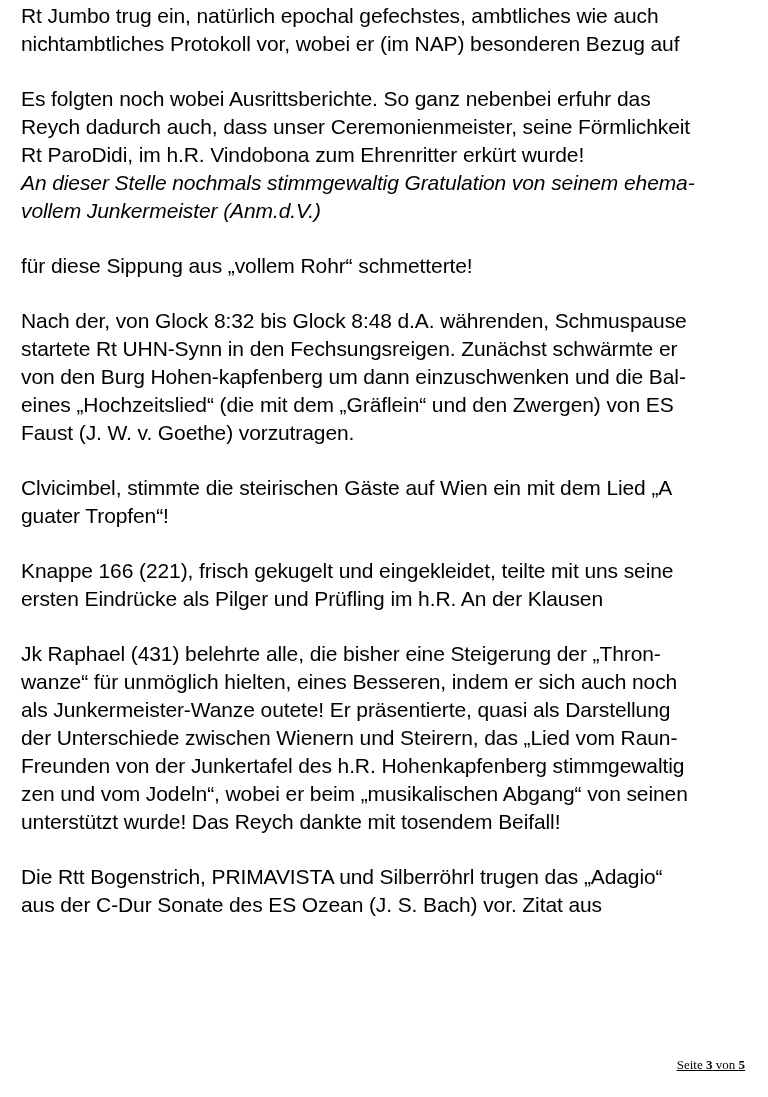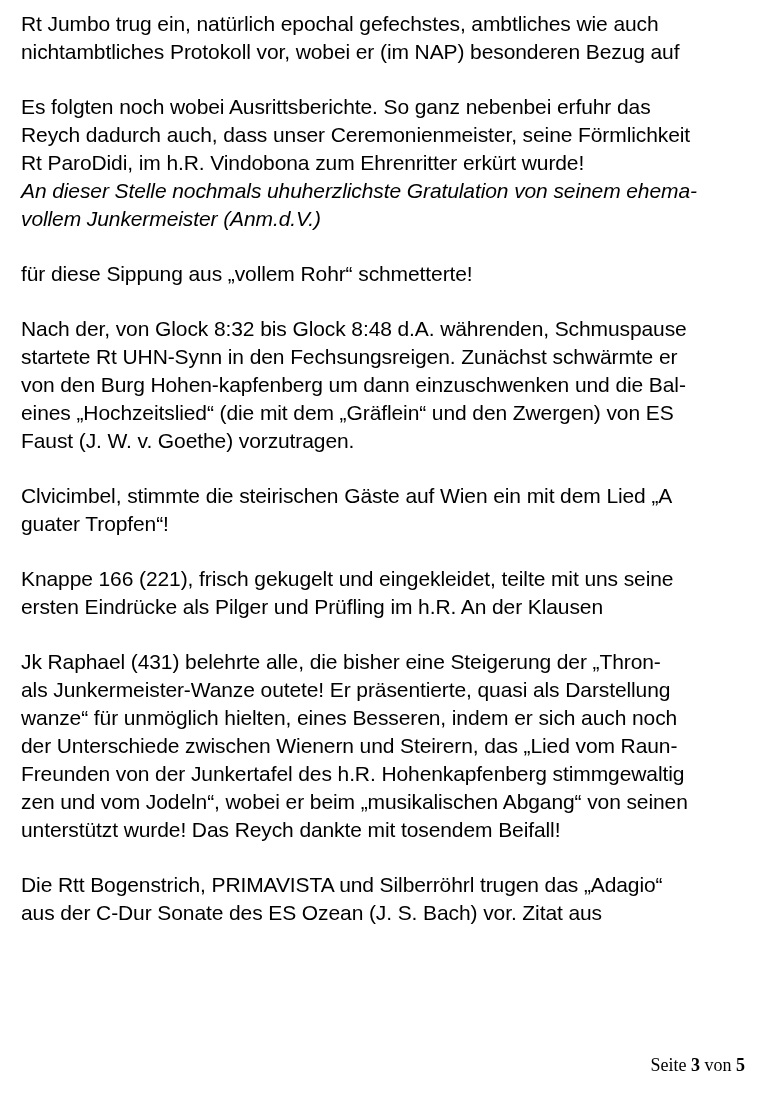--- a/index.html
+++ b/index.html
@@ -10,56 +10,57 @@
     height: 1097px;
     background: #ffffff;
     color: #000000;
     font-family: "Liberation Sans", sans-serif;
     font-size: 21px;
     line-height: 28px;
     overflow: hidden;
   }
   .content {
     position: absolute;
-    top: 10px;
+    top: 2px;
     left: 21px;
     right: 22px;
   }
   .para { margin-bottom: 27px; }
   .para:last-child { margin-bottom: 16px; }
   .line { white-space: nowrap; letter-spacing: -0.1px; }
   .italic { font-style: italic; }
   .footer {
     position: absolute;
     top: 1056px;
     right: 23px;
     font-family: "Liberation Serif", serif;
-    font-size: 18px;
+    font-size: 13px;
     line-height: 18px;
     white-space: pre;
     color: #000000;
+    text-decoration: underline;
   }
   .footer .b { font-weight: bold; }
 </style>
 </head>
 <body>
 
 <div class="page">
   <div class="content">
 
     <div class="para">
       <div class="line">Rt Jumbo trug ein, natürlich epochal gefechstes, ambtliches wie auch</div>
       <div class="line">nichtambtliches Protokoll vor, wobei er (im NAP) besonderen Bezug auf</div>
     </div>
 
     <div class="para">
       <div class="line">Es folgten noch wobei Ausrittsberichte. So ganz nebenbei erfuhr das</div>
       <div class="line">Reych dadurch auch, dass unser Ceremonienmeister, seine Förmlichkeit</div>
       <div class="line">Rt ParoDidi, im h.R. Vindobona zum Ehrenritter erkürt wurde!</div>
-      <div class="line italic">An dieser Stelle nochmals uhuherzlichste Gratulation von seinem ehema-</div>
+      <div class="line italic">An dieser Stelle nochmals stimmgewaltig Gratulation von seinem ehema-</div>
       <div class="line italic">vollem Junkermeister (Anm.d.V.)</div>
     </div>
 
     <div class="para">
       <div class="line">für diese Sippung aus „vollem Rohr“ schmetterte!</div>
     </div>
 
     <div class="para">
       <div class="line">Nach der, von Glock 8:32 bis Glock 8:48 d.A. währenden, Schmuspause</div>
       <div class="line">startete Rt UHN-Synn in den Fechsungsreigen. Zunächst schwärmte er</div>
@@ -73,22 +74,22 @@
       <div class="line">guater Tropfen“!</div>
     </div>
 
     <div class="para">
       <div class="line">Knappe 166 (221), frisch gekugelt und eingekleidet, teilte mit uns seine</div>
       <div class="line">ersten Eindrücke als Pilger und Prüfling im h.R. An der Klausen</div>
     </div>
 
     <div class="para">
       <div class="line">Jk Raphael (431) belehrte alle, die bisher eine Steigerung der „Thron-</div>
+      <div class="line">wanze“ für unmöglich hielten, eines Besseren, indem er sich auch noch</div>
       <div class="line">als Junkermeister-Wanze outete! Er präsentierte, quasi als Darstellung</div>
-      <div class="line">wanze“ für unmöglich hielten, eines Besseren, indem er sich auch noch</div>
       <div class="line">der Unterschiede zwischen Wienern und Steirern, das „Lied vom Raun-</div>
       <div class="line">Freunden von der Junkertafel des h.R. Hohenkapfenberg stimmgewaltig</div>
       <div class="line">zen und vom Jodeln“, wobei er beim „musikalischen Abgang“ von seinen</div>
       <div class="line">unterstützt wurde! Das Reych dankte mit tosendem Beifall!</div>
     </div>
 
     <div class="para">
       <div class="line">Die Rtt Bogenstrich, PRIMAVISTA und Silberröhrl trugen das „Adagio“</div>
       <div class="line">aus der C-Dur Sonate des ES Ozean (J. S. Bach) vor. Zitat aus</div>
     </div>

